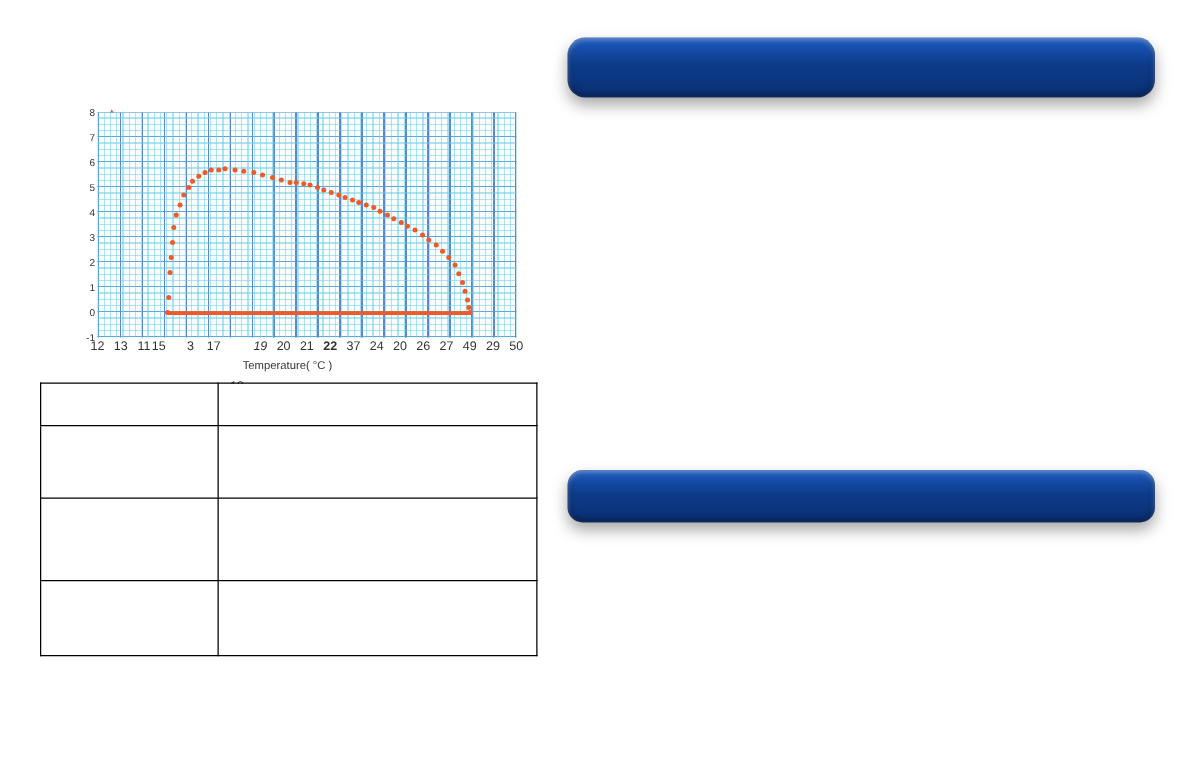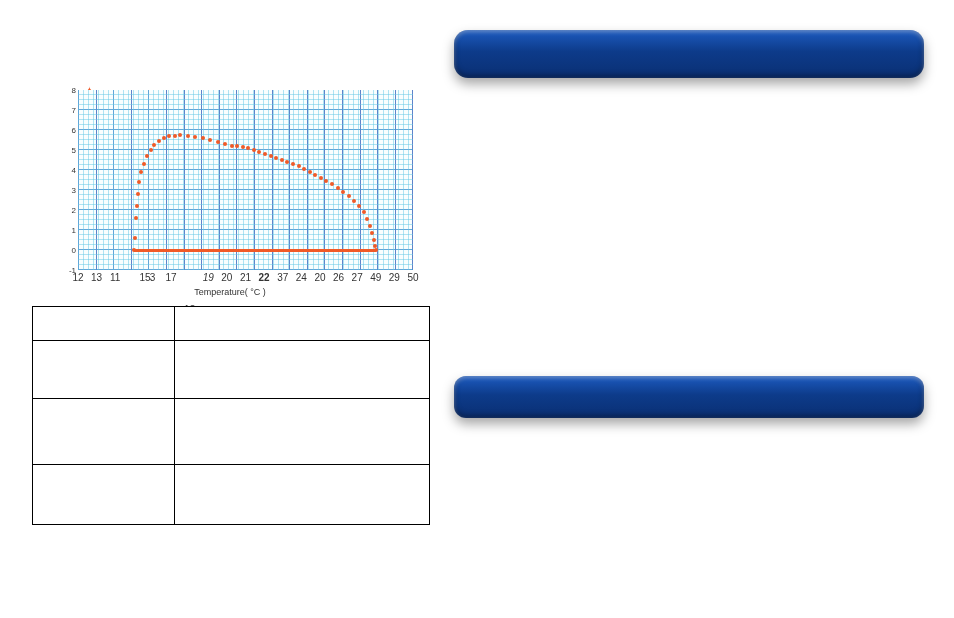--- a/index.html
+++ b/index.html
@@ -159,21 +159,21 @@
       <span class="ytick" style="top: 80px;">4</span>
       <span class="ytick" style="top: 60px;">5</span>
       <span class="ytick" style="top: 40px;">6</span>
       <span class="ytick" style="top: 20px;">7</span>
       <span class="ytick" style="top: 0px;">8</span>
     </div>
   <div class="xtick-row" id="xticks">
       <span class="xtick" style="left: 0px;">12</span>
       <span class="xtick" style="left: 18.6111px;">13</span>
       <span class="xtick" style="left: 37.2222px;">11</span>
-      <span class="xtick" style="left: 67px;">15</span>
+      <span class="xtick" style="left: 49px;">15</span>
       <span class="xtick" style="left: 74.4444px;">3</span>
       <span class="xtick" style="left: 93.0556px;">17</span>
       <span class="xtick" style="left: 111.667px; margin-top: 32px;">18</span>
       <span class="xtick" style="left: 130.278px; font-style: italic;">19</span>
       <span class="xtick" style="left: 148.889px;">20</span>
       <span class="xtick" style="left: 167.5px;">21</span>
       <span class="xtick" style="left: 186.111px; font-weight: bold;">22</span>
       <span class="xtick" style="left: 204.722px;">37</span>
       <span class="xtick" style="left: 223.333px;">24</span>
       <span class="xtick" style="left: 241.944px;">20</span>

